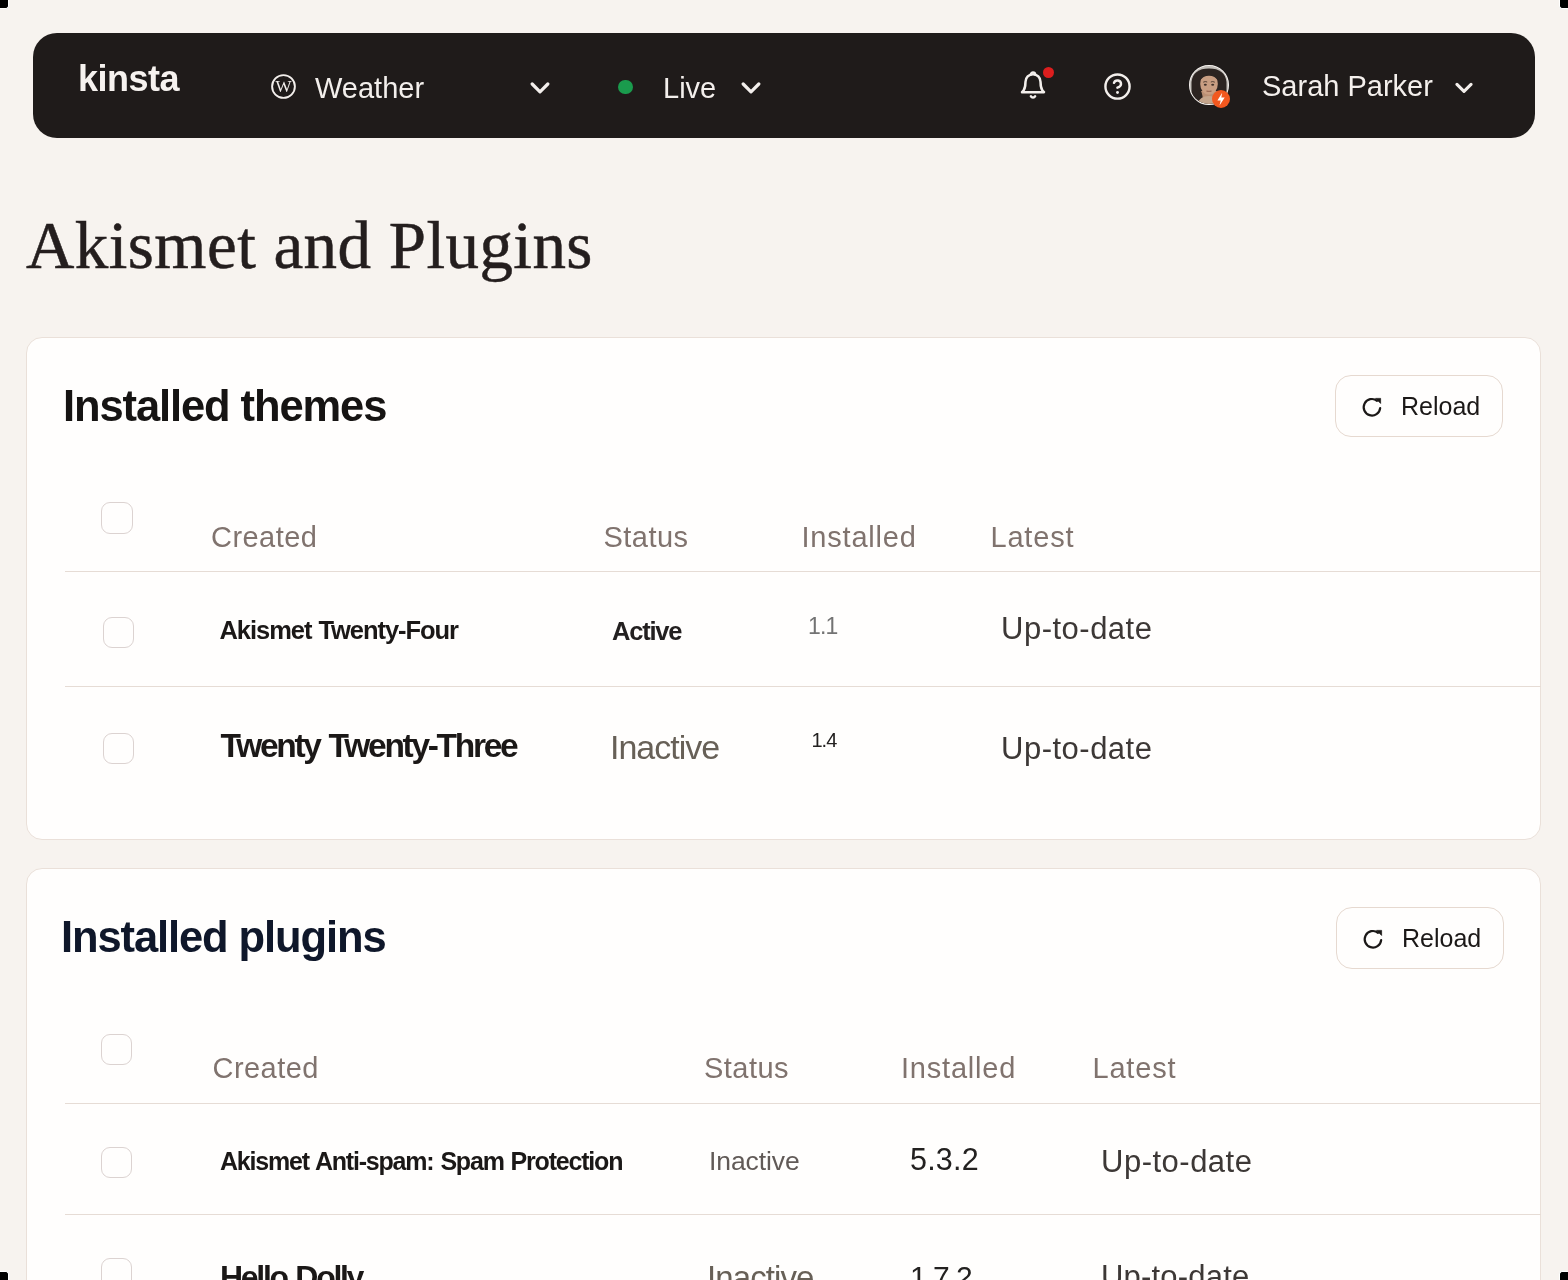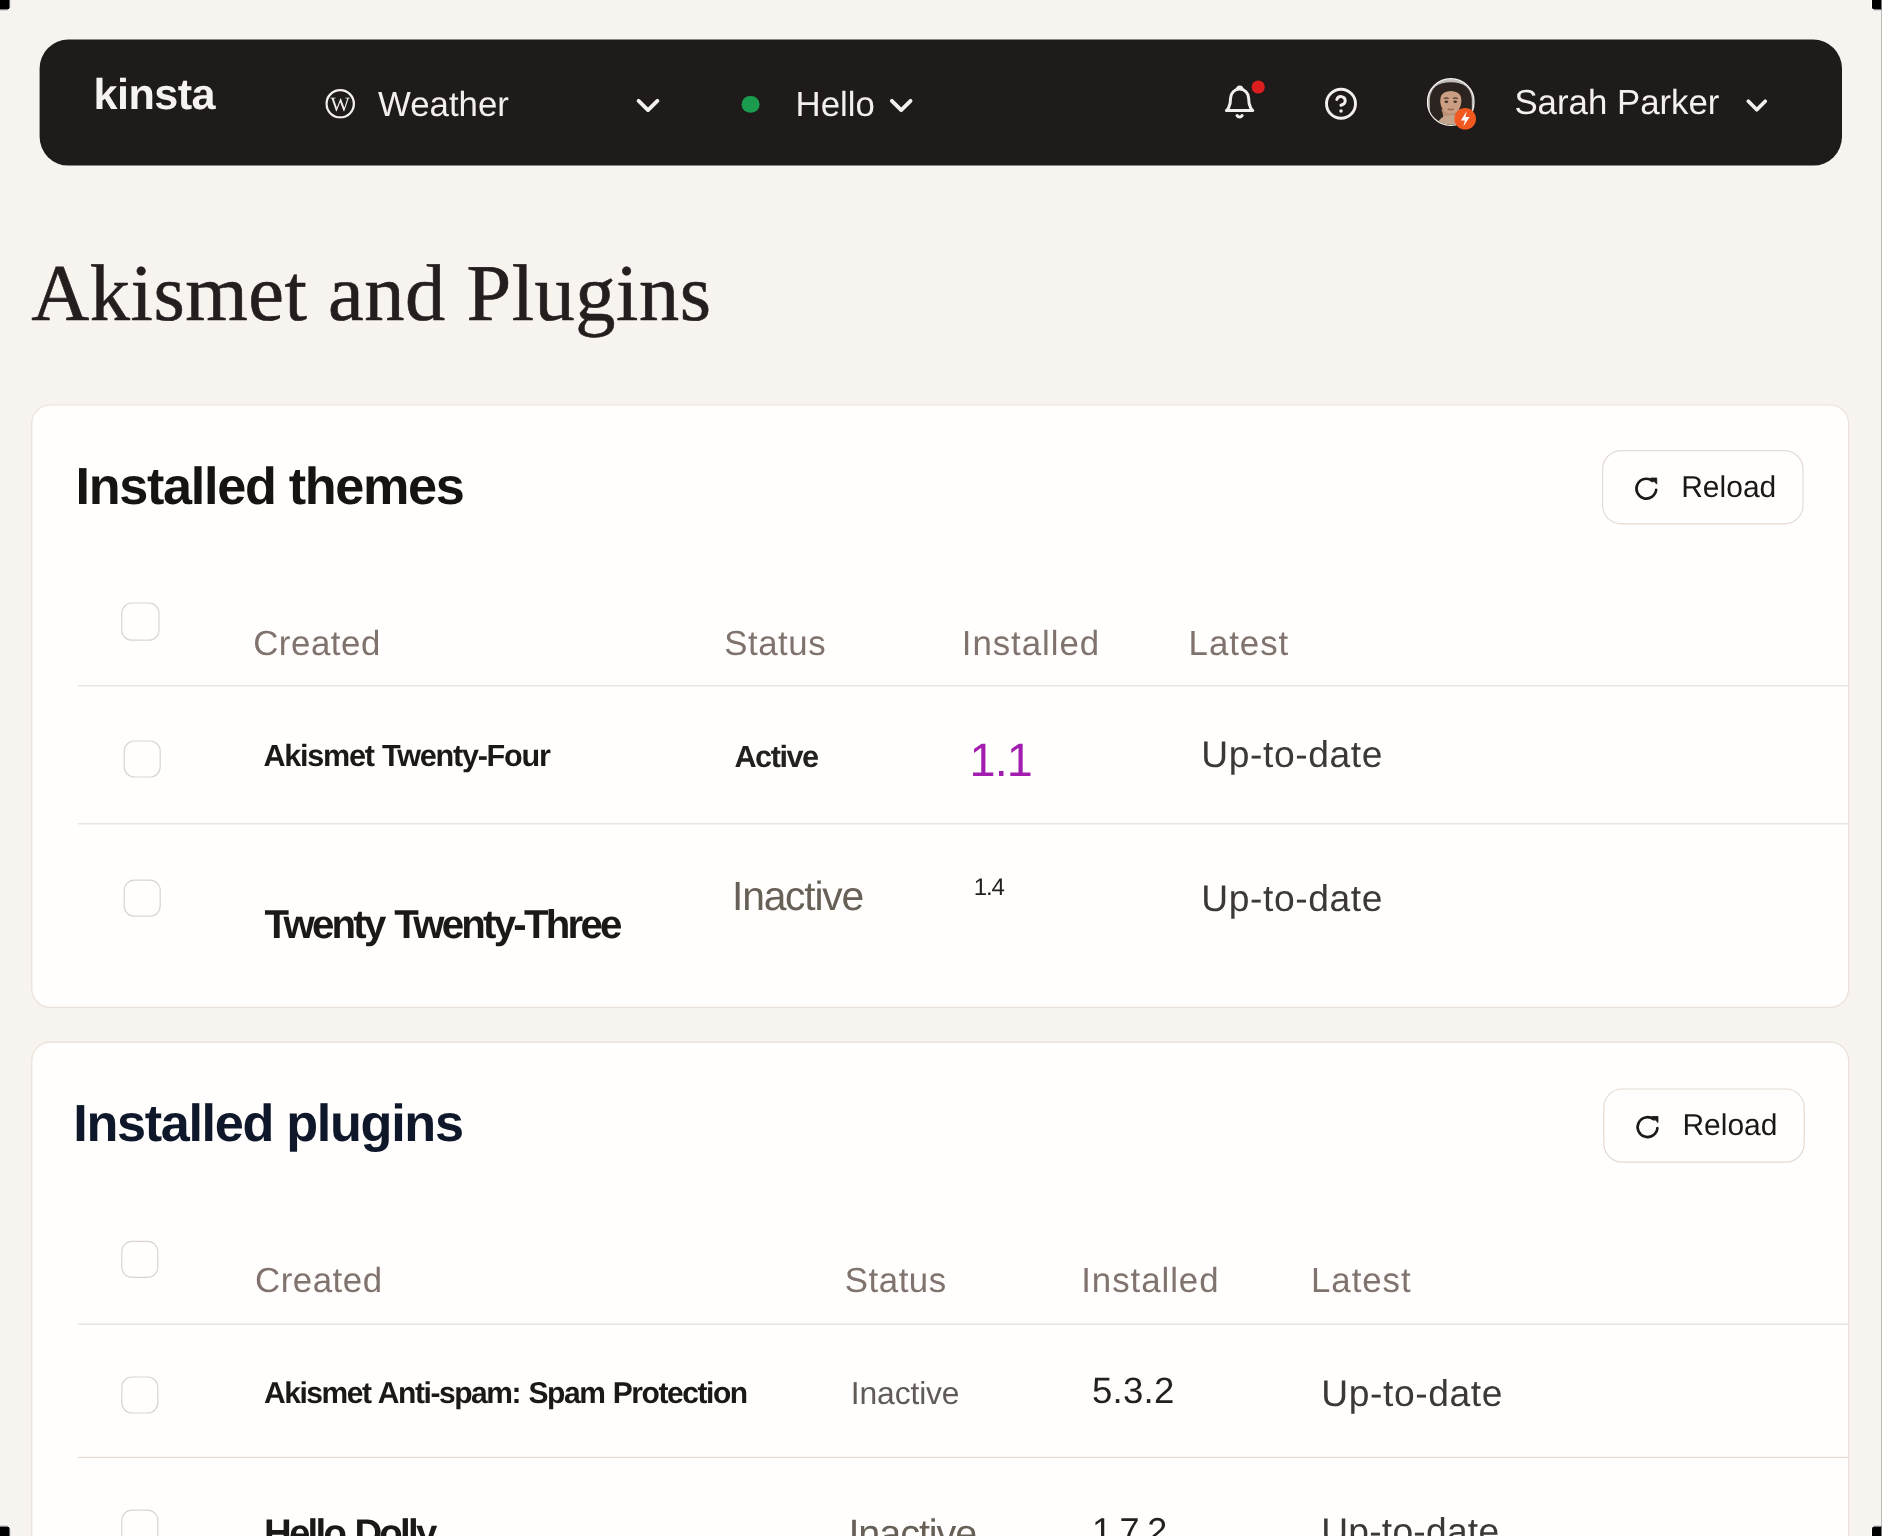--- a/index.html
+++ b/index.html
@@ -23,21 +23,21 @@
 <div class="t" style="left:78px;top:61px;font-size:36px;font-weight:bold;letter-spacing:-0.5px;color:#f6f2ef;">kinsta</div>
 <svg style="left:271px;top:74px;" width="25" height="25" viewBox="0 0 25 25">
   <circle cx="12.5" cy="12.5" r="11.4" fill="none" stroke="#f3efec" stroke-width="1.9"></circle>
   <text x="12.5" y="18.1" text-anchor="middle" font-family="Liberation Serif" font-size="17" fill="#f3efec">W</text>
 </svg>
 <div class="t" style="left:315px;top:73.5px;font-size:29px;color:#f3efec;">Weather</div>
 <svg style="left:530px;top:81.5px;" width="20" height="12" viewBox="0 0 20 12">
     <polyline points="2.2,2 10,9.8 17.8,2" fill="none" stroke="#f3efec" stroke-width="3.2" stroke-linecap="round" stroke-linejoin="round"></polyline>
   </svg>
 <div style="position:absolute;left:618px;top:79.7px;width:14.5px;height:14.5px;border-radius:50%;background:#1a9b4d;"></div>
-<div class="t" style="left:663px;top:74px;font-size:29px;color:#f3efec;">Hello</div>
+<div class="t" style="left:663px;top:74px;font-size:29px;color:#f3efec;">Live</div>
 <svg style="left:740.5px;top:81.5px;" width="20" height="12" viewBox="0 0 20 12">
     <polyline points="2.2,2 10,9.8 17.8,2" fill="none" stroke="#f3efec" stroke-width="3.2" stroke-linecap="round" stroke-linejoin="round"></polyline>
   </svg>
 <svg style="left:1018px;top:70px;" width="30" height="31" viewBox="0 0 24 24">
     <path d="M10.3 3.2 a1.7 1.7 0 0 1 3.4 0" fill="none" stroke="#f3efec" stroke-width="1.8" stroke-linecap="round"></path>
     <path d="M6 9a6 6 0 0 1 12 0c0 6.5 2.8 8.3 2.8 8.3H3.2S6 15.5 6 9" fill="none" stroke="#f3efec" stroke-width="2" stroke-linecap="round" stroke-linejoin="round"></path>
     <path d="M10.3 20.6a1.94 1.94 0 0 0 3.4 0" fill="none" stroke="#f3efec" stroke-width="2" stroke-linecap="round"></path>
   </svg>
 <div style="position:absolute;left:1043px;top:66.5px;width:11px;height:11px;border-radius:50%;background:#dc1e1e;"></div>
 <svg style="left:1103px;top:72px;" width="29" height="29" viewBox="0 0 24 24">
@@ -88,25 +88,25 @@
 <div class="t" style="left:1401px;top:394.4px;font-size:25px;color:#1b1817;">Reload</div>
 <div class="cb" style="left:101px;top:502px;width:32px;height:32px;"></div>
 <div class="t" style="left:211px;top:522.7px;font-size:29px;letter-spacing:0.45px;color:#80736e;">Created</div>
 <div class="t" style="left:603.5px;top:522.7px;font-size:29px;letter-spacing:0.45px;color:#80736e;">Status</div>
 <div class="t" style="left:801.5px;top:522.7px;font-size:29px;letter-spacing:0.8px;color:#80736e;">Installed</div>
 <div class="t" style="left:990.5px;top:522.7px;font-size:29px;letter-spacing:0.8px;color:#80736e;">Latest</div>
 <div class="sep" style="left:64.5px;top:570.5px;width:1476px;"></div>
 <div class="cb" style="left:103px;top:616.5px;"></div>
 <div class="t" style="left:219.5px;top:617.9px;font-size:25.5px;font-weight:bold;color:#1b1817;letter-spacing:-1.05px;word-spacing:1px;">Akismet Twenty-Four</div>
 <div class="t" style="left:612px;top:619.4px;font-size:25.5px;font-weight:bold;letter-spacing:-1.2px;color:#232020;">Active</div>
-<div class="t" style="left:808px;top:615px;font-size:39px;letter-spacing:-0.8px;color:#a21caf;">1.1</div>
+<div class="t" style="left:808px;top:615px;font-size:23px;letter-spacing:-0.8px;color:#737373;">1.1</div>
 <div class="t" style="left:1001px;top:613.3px;font-size:31px;letter-spacing:0.5px;color:#3d3836;">Up-to-date</div>
 <div class="sep" style="left:64.5px;top:685.5px;width:1476px;"></div>
 <div class="cb" style="left:103px;top:732.5px;"></div>
-<div class="t" style="left:220.5px;top:729.3px;font-size:33.5px;font-weight:bold;color:#1b1817;letter-spacing:-2.3px;word-spacing:2px;margin-top:26px;">Twenty Twenty-Three</div>
+<div class="t" style="left:220.5px;top:729.3px;font-size:33.5px;font-weight:bold;color:#1b1817;letter-spacing:-2.3px;word-spacing:2px;">Twenty Twenty-Three</div>
 <div class="t" style="left:610px;top:729.5px;font-size:34px;color:#676057;letter-spacing:-1px;">Inactive</div>
 <div class="t" style="left:811.5px;top:729.5px;font-size:20px;letter-spacing:-1px;color:#232120;">1.4</div>
 <div class="t" style="left:1001px;top:732.8px;font-size:31px;letter-spacing:0.5px;color:#3d3836;">Up-to-date</div>
 
 <div class="card" style="top:867.5px;height:560px;"></div>
 <div class="t" style="left:61px;top:915.7px;font-size:43.5px;font-weight:bold;color:#0f172a;letter-spacing:-1.1px;">Installed plugins</div>
 <div class="btn" style="left:1336px;top:906.5px;"></div>
 <svg style="left:1362px;top:927.5px;" width="22" height="22" viewBox="0 0 24 24">
     <path d="M20.9 13.2 A 9 9 0 1 1 17.5 5.2" fill="none" stroke="#1b1817" stroke-width="2.4" stroke-linecap="round"></path>
     <path d="M15.9 2.6 L21.4 2.6 L21.4 8.1 Z" fill="#1b1817" stroke="#1b1817" stroke-width="0.8" stroke-linejoin="round"></path>

